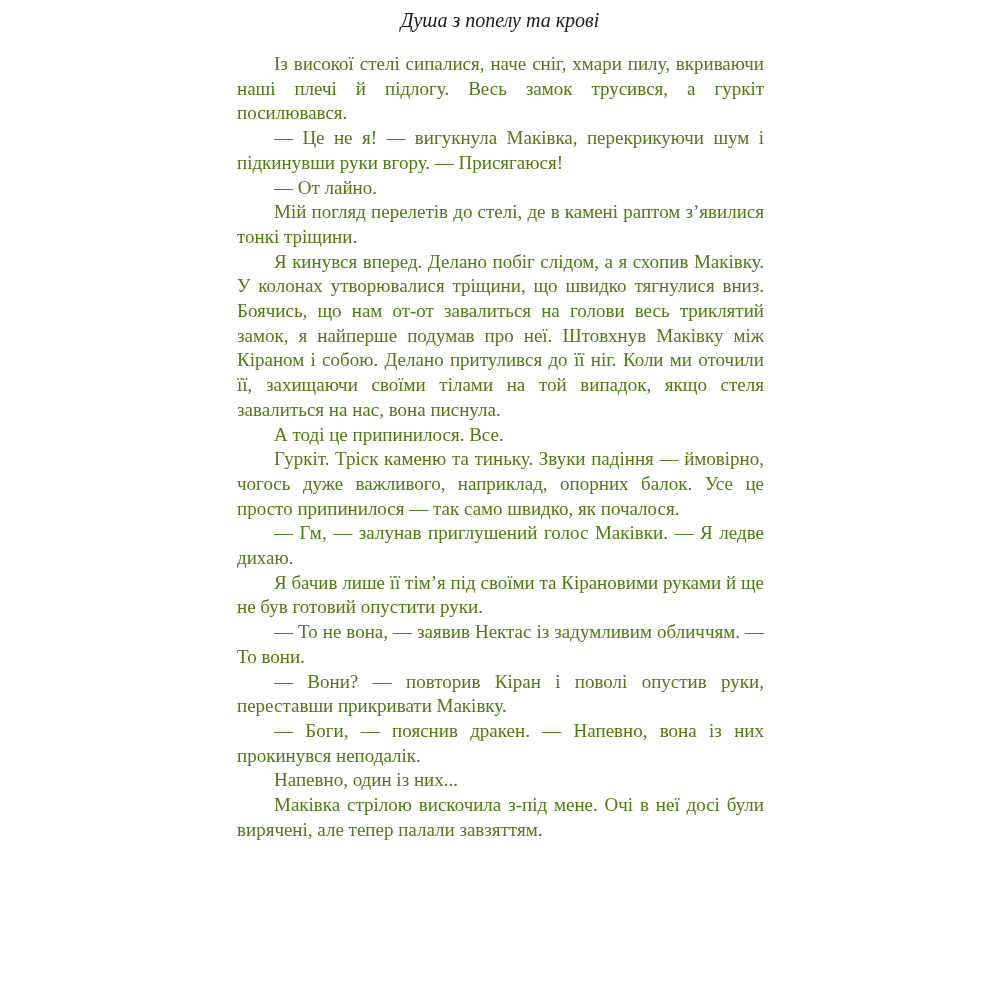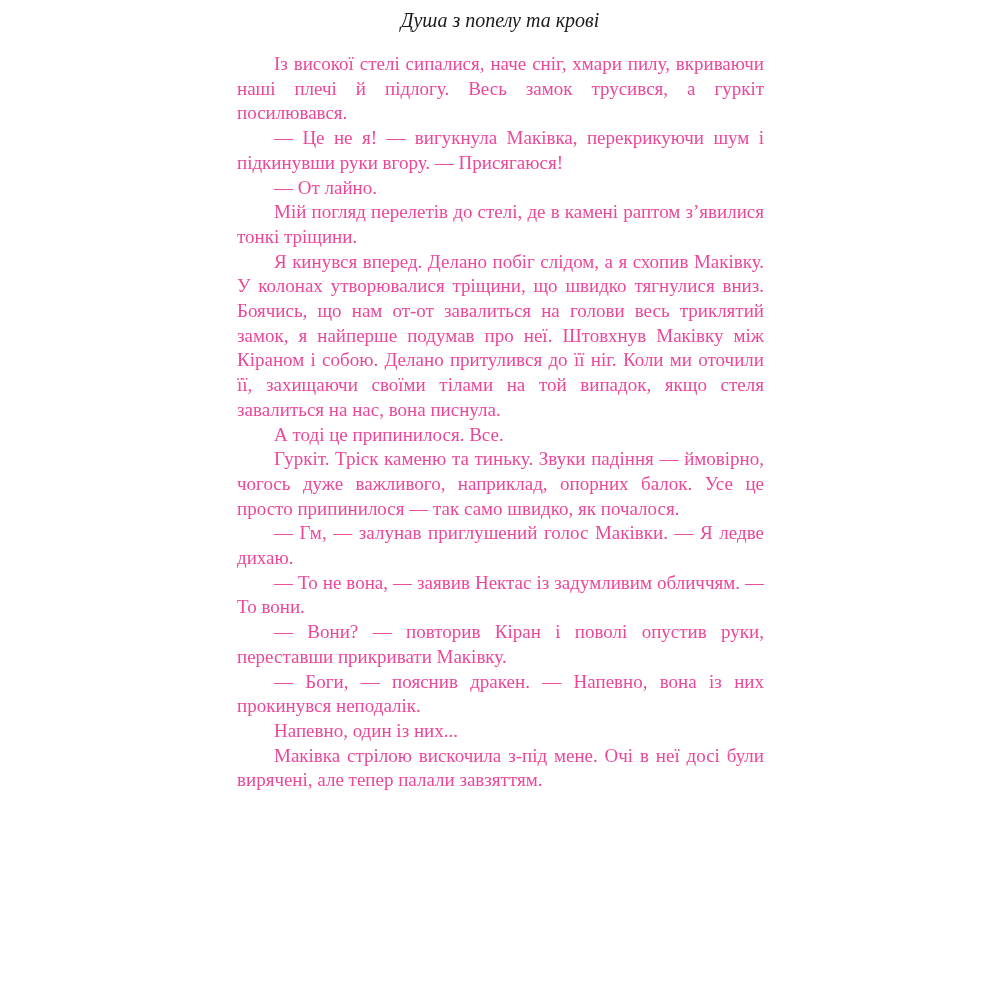--- a/index.html
+++ b/index.html
@@ -28,21 +28,21 @@
     color: #1a1a1a;
   }
   .page-body {
     position: absolute;
     top: 52px;
     left: 237px;
     width: 527px;
     font-size: 19px;
     line-height: 24.7px;
     text-align: justify;
-    color: #ec4899;
+    color: #4d7c0f;
   }
   .page-body p {
     margin: 0;
     padding: 0;
     text-indent: 37px;
   }
   .page-number {
     position: absolute;
     top: 962px;
     left: 0;
@@ -60,20 +60,21 @@
 
   <div class="page-body">
     <p>Із високої стелі сипалися, наче сніг, хмари пилу, вкриваючи наші плечі й підлогу. Весь замок трусився, а гуркіт посилювався.</p>
     <p>— Це не я! — вигукнула Маківка, перекрикуючи шум і підкинувши руки вгору. — Присягаюся!</p>
     <p>— От лайно.</p>
     <p>Мій погляд перелетів до стелі, де в камені раптом з’явилися тонкі тріщини.</p>
     <p>Я кинувся вперед. Делано побіг слідом, а я схопив Маківку. У колонах утворювалися тріщини, що швидко тягнулися вниз. Боячись, що нам от-от завалиться на голови весь триклятий замок, я найперше подумав про неї. Штовхнув Маківку між Кіраном і собою. Делано притулився до її ніг. Коли ми оточили її, захищаючи своїми тілами на той випадок, якщо стеля завалиться на нас, вона писнула.</p>
     <p>А тоді це припинилося. Все.</p>
     <p>Гуркіт. Тріск каменю та тиньку. Звуки падіння — ймовірно, чогось дуже важливого, наприклад, опорних балок. Усе це просто припинилося — так само швидко, як почалося.</p>
     <p>— Гм, — залунав приглушений голос Маківки. — Я ледве дихаю.</p>
+    <p>Я бачив лише її тім’я під своїми та Кірановими руками й ще не був готовий опустити руки.</p>
     <p>— То не вона, — заявив Нектас із задумливим обличчям. — То вони.</p>
     <p>— Вони? — повторив Кіран і поволі опустив руки, переставши прикривати Маківку.</p>
     <p>— Боги, — пояснив дракен. — Напевно, вона із них прокинувся неподалік.</p>
     <p>Напевно, один із них...</p>
     <p>Маківка стрілою вискочила з-під мене. Очі в неї досі були вирячені, але тепер палали завзяттям.</p>
   </div>
 
   <div class="page-number">17</div>
 </div>
 

